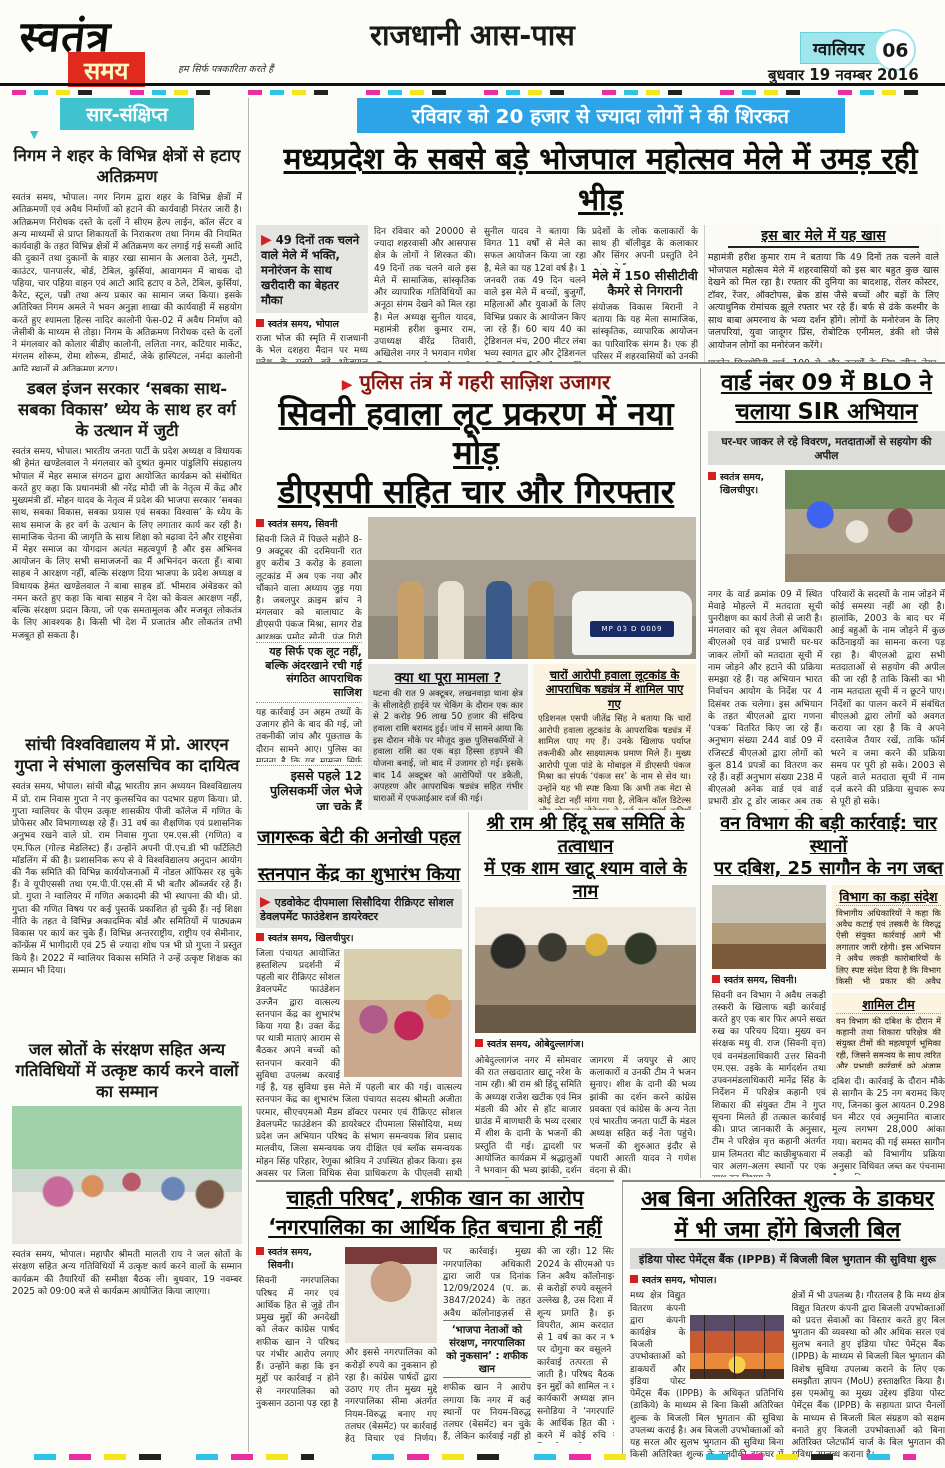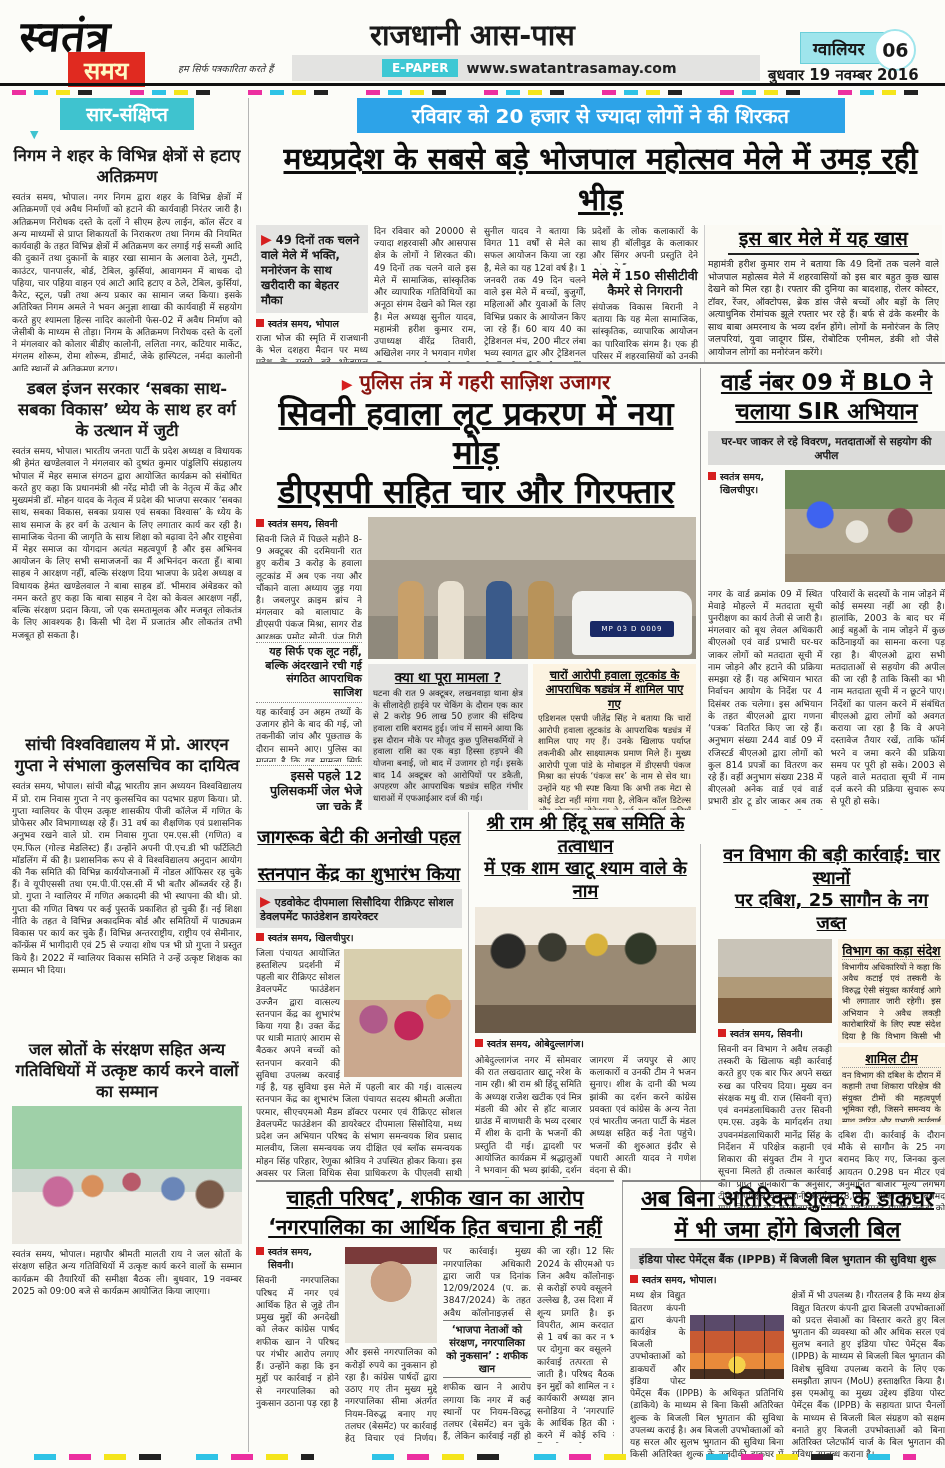--- a/index.html
+++ b/index.html
@@ -46,21 +46,21 @@
   .topstory{position:absolute;left:256px;top:96px;width:689px;height:268px;border-bottom:2px solid #888;box-sizing:border-box;overflow:hidden;}
   .banner{width:488px;margin:2px auto 0;background:#2da3e8;color:#fff;font-size:20px;font-weight:bold;text-align:center;padding:4px 0;}
   .topstory-hl{font-size:30px;margin-top:4px;}
   .ts-row{display:flex;gap:6px;margin-top:6px;height:178px;overflow:hidden;}
   .ts-colA{width:112px;flex:0 0 auto;}
   .ts-high{font-size:11.5px;font-weight:bold;padding:5px;line-height:1.3;}
   .ts-colB{width:212px;flex:0 0 auto;column-count:2;column-gap:8px;}
   .ts-colC{width:106px;flex:0 0 auto;}
   .ts-cctv{font-size:12.5px;font-weight:bold;text-align:center;line-height:1.2;margin:3px 0;}
   .ts-feature{width:238px;flex:0 0 auto;background:#fbfaf4;border-left:1px solid #ccc;padding:0 3px;box-sizing:border-box;}
-  .ts-feat-title{font-size:19px;border-bottom:2px solid #222;display:block;margin:0 20px 3px;padding-bottom:2px;}
+  .ts-feat-title{font-size:14px;border-bottom:2px solid #222;display:block;margin:0 20px 3px;padding-bottom:2px;}
   .ts-feat-cont{display:flex;gap:6px;margin-top:4px;}
   
   .crime{position:absolute;left:256px;top:368px;width:440px;height:442px;overflow:hidden;}
   .kicker{font-size:20px;font-weight:bold;color:#8a1510;text-align:center;}
   .pointer{color:#d61f1f;font-size:14px;}
   .crime-hl1{font-size:33px;line-height:1.18;}
   .crime-hl2{font-size:33px;line-height:1.18;}
   .crime-row{display:flex;gap:6px;margin-top:5px;height:316px;overflow:hidden;}
   .crime-left{width:106px;flex:0 0 auto;}
   .crime-sub{font-size:11px;font-weight:bold;text-align:right;line-height:1.25;border-top:1px dotted #888;border-bottom:1px dotted #888;padding:2px 0;margin:3px 0;}
@@ -100,21 +100,21 @@
      radial-gradient(circle at 80% 45%,#d8a060 0 10%,transparent 11%),
      linear-gradient(180deg,#d8cfae 0 40%,#caa88e 40% 100%);}
   .khatu{position:absolute;left:468px;top:812px;width:228px;height:366px;border-left:1px solid #bbb;padding-left:6px;box-sizing:border-box;overflow:hidden;}
   .khatu-photo{height:126px;margin-top:5px;background:
      radial-gradient(circle at 15% 35%,#2a2a28 0 8%,transparent 9%),
      radial-gradient(circle at 35% 32%,#3a3a30 0 8%,transparent 9%),
      radial-gradient(circle at 55% 30%,#d8b23c 0 7%,transparent 8%),
      radial-gradient(circle at 75% 33%,#303828 0 8%,transparent 9%),
      linear-gradient(180deg,#efe8dc 0 30%,#9a8a74 30% 78%,#6a5a48 78% 100%);}
   .khatu-body{column-count:2;column-gap:8px;margin-top:4px;height:168px;}
-  .forest{position:absolute;left:700px;top:844px;width:245px;height:366px;border-left:1px solid #bbb;padding-left:17px;box-sizing:border-box;overflow:hidden;}
+  .forest{position:absolute;left:700px;top:812px;width:245px;height:366px;border-left:1px solid #bbb;padding-left:11px;box-sizing:border-box;overflow:hidden;}
   .forest-row{display:flex;gap:6px;margin-top:5px;height:300px;overflow:hidden;}
   .forest-left{width:114px;flex:0 0 auto;}
   .forest-photo{height:84px;background:
      linear-gradient(180deg,#c9c4b8 0 45%,#b09a78 45% 70%,#7a5a3a 70% 100%);}
   .forest-right{flex:1;}
   .fbox{padding:3px 4px;margin-bottom:4px;}
   .fbox-title{font-size:12.5px;border-bottom:1px dotted #999;margin-bottom:2px;}
   .fbox .jt{font-size:8.4px;}
   
   .muni{position:absolute;left:256px;top:1180px;width:358px;height:280px;border-top:2px solid #888;box-sizing:border-box;overflow:hidden;}
@@ -142,24 +142,20 @@
 </head>
 <body>
 
 <div class="page">
 
   <div class="masthead">
     <div class="logo1">स्वतंत्र</div>
     <div class="logo2">समय</div>
     <div class="tagline">हम सिर्फ पत्रकारिता करते हैं</div>
     <div class="section-title">राजधानी आस-पास</div>
-    <div class="epaper-bar">
-      <span class="epaper-badge">E-PAPER</span>
-      <span class="website">www.swatantrasamay.com</span>
-    </div>
     <div class="ed-badge">
       <span class="ed-name">ग्वालियर</span>
       <span class="ed-circle">06</span>
     </div>
     <div class="ed-date">बुधवार 19 नवम्बर 2016</div>
     <div class="mast-rule"></div>
   </div>
   <div class="regmarks-top"></div>
 
   <div class="sidebar">

